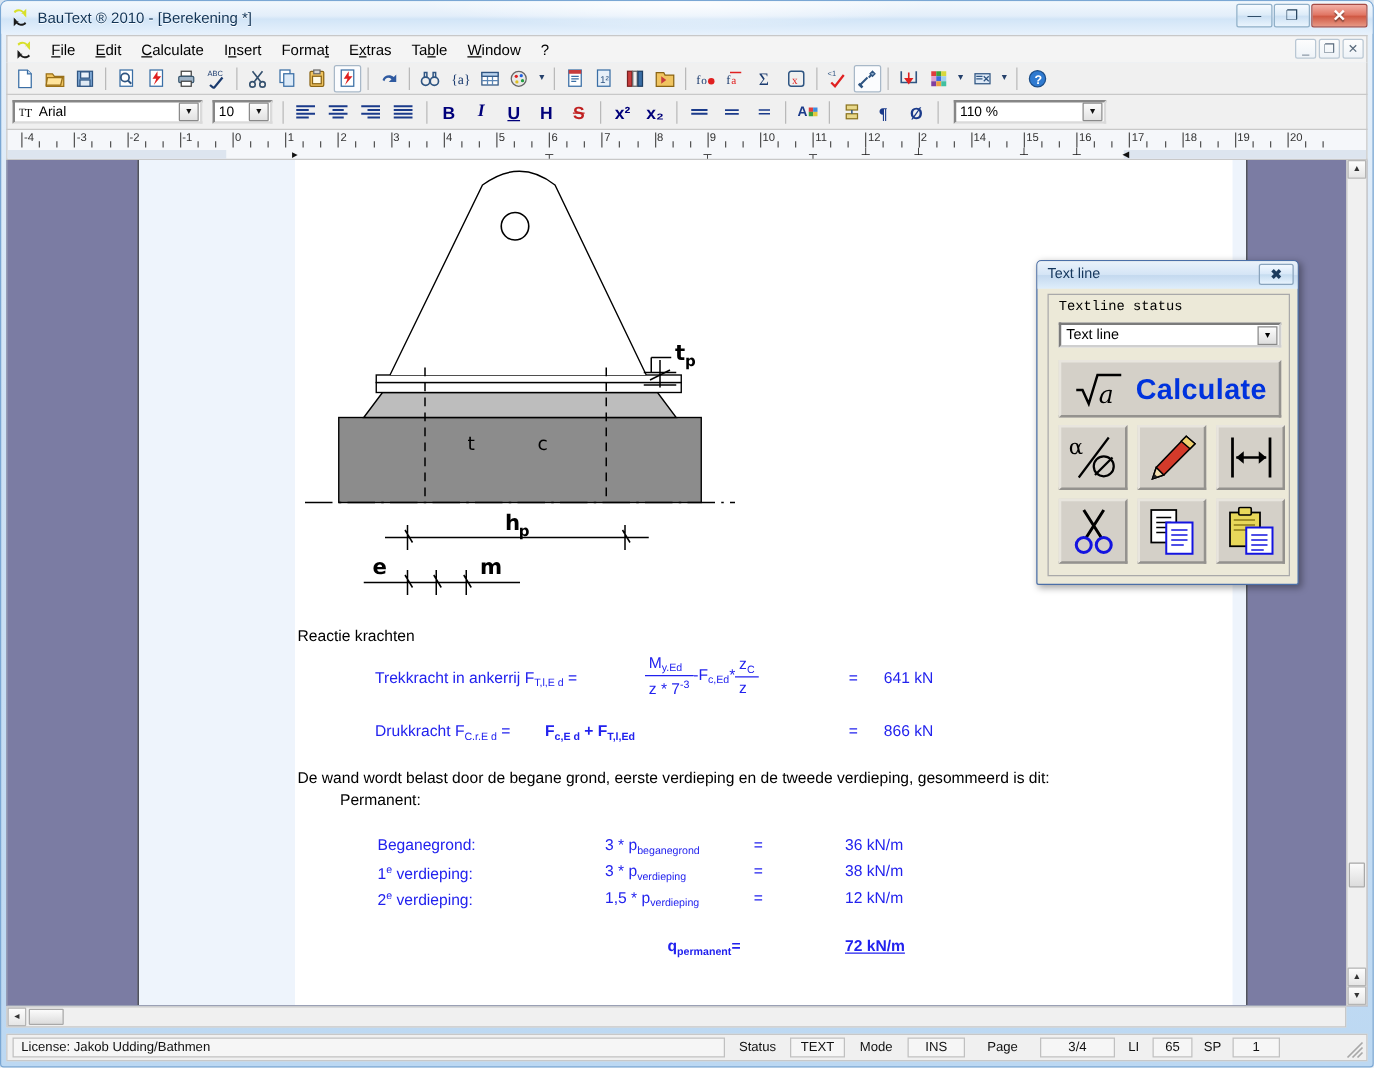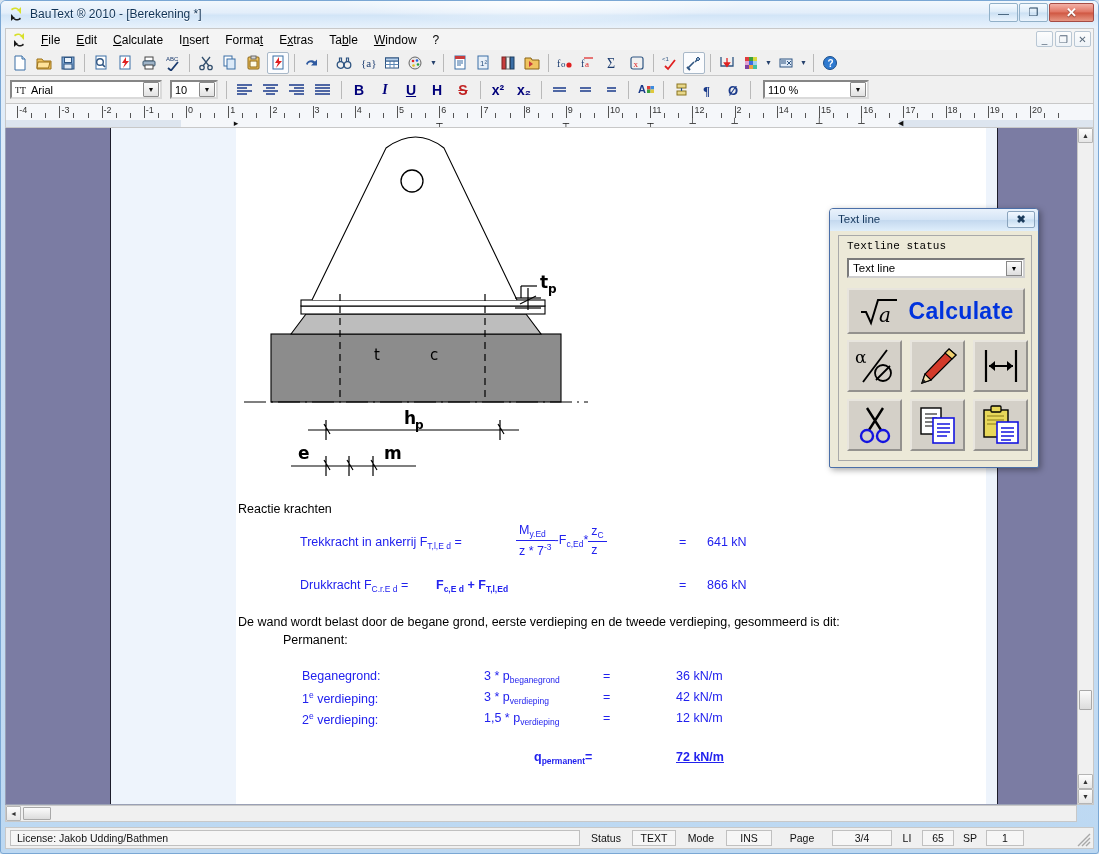--- a/index.html
+++ b/index.html
@@ -97,21 +97,21 @@
   }
   .combo .cbtext { flex:1; white-space:nowrap; overflow:hidden; }
   .combo .cbbtn {
     width:16px; height:15px; margin-right:1px;
     border:1px solid #8a8a8a; border-radius:1px;
     background:linear-gradient(180deg,#fcfcfc,#e2e2e2);
     display:flex; align-items:center; justify-content:center; font-size:7px; color:#111;
   }
   #font-combo { width:152px; margin-left:2px; }
   #size-combo { width:48px; margin-left:8px; }
-  #zoom-combo { width:106px; margin-left:8px; }
+  #zoom-combo { width:122px; margin-left:8px; }
   .fmt-btn {
     width:24px; height:22px; margin:0 1px;
     display:flex; align-items:center; justify-content:center;
     color:#00007a; font-size:14px;
   }
 
   
   #ruler {
     position:absolute; left:4px; right:4px; top:103px; height:24px;
     background:#f5f7fa; border:1px solid #c8c8c8; border-top:none;
@@ -778,31 +778,31 @@
         </div>
         <div class="doc-txt blu" style="left:200px; top:450px; font-weight:bold;">
           <span>F</span><span class="sub">c,E d</span>
           <span>+</span>
           <span>F</span><span class="sub">T,l,Ed</span>
         </div>
         <div class="doc-txt blu" style="left:443px; top:450px;">=</div>
         <div class="doc-txt blu" style="left:471px; top:450px;">866 kN</div>
 
         <div class="doc-txt blk" style="left:2px; top:487px;">De wand wordt belast door de begane grond, eerste verdieping en de tweede verdieping, gesommeerd is dit:</div>
-        <div class="doc-txt blk" style="left:36px; top:505px;margin-left:11px;">Permanent:</div>
+        <div class="doc-txt blk" style="left:36px; top:505px;">Permanent:</div>
 
         <div class="doc-txt blu" style="left:66px; top:541px;">Beganegrond:</div>
         <div class="doc-txt blu" style="left:248px; top:541px;"><span>3 * p</span><span class="sub">beganegrond</span></div>
         <div class="doc-txt blu" style="left:367px; top:541px;">=</div>
         <div class="doc-txt blu" style="left:440px; top:541px;">36 kN/m</div>
 
         <div class="doc-txt blu" style="left:66px; top:562px;"><span>1</span><span class="sup">e</span><span> verdieping:</span></div>
         <div class="doc-txt blu" style="left:248px; top:562px;"><span>3 * p</span><span class="sub">verdieping</span></div>
         <div class="doc-txt blu" style="left:367px; top:562px;">=</div>
-        <div class="doc-txt blu" style="left:440px; top:562px;">42 kN/m</div>
+        <div class="doc-txt blu" style="left:440px; top:562px;">38 kN/m</div>
 
         <div class="doc-txt blu" style="left:66px; top:583px;"><span>2</span><span class="sup">e</span><span> verdieping:</span></div>
         <div class="doc-txt blu" style="left:248px; top:583px;"><span>1,5 * p</span><span class="sub">verdieping</span></div>
         <div class="doc-txt blu" style="left:367px; top:583px;">=</div>
         <div class="doc-txt blu" style="left:440px; top:583px;">12 kN/m</div>
 
         <div class="doc-txt blu" style="left:298px; top:622px; font-weight:bold;"><span>q</span><span class="sub">permanent</span><span>=</span></div>
         <div class="doc-txt blu uline" style="left:440px; top:622px; font-weight:bold;">72 kN/m</div>
 
       </div>

